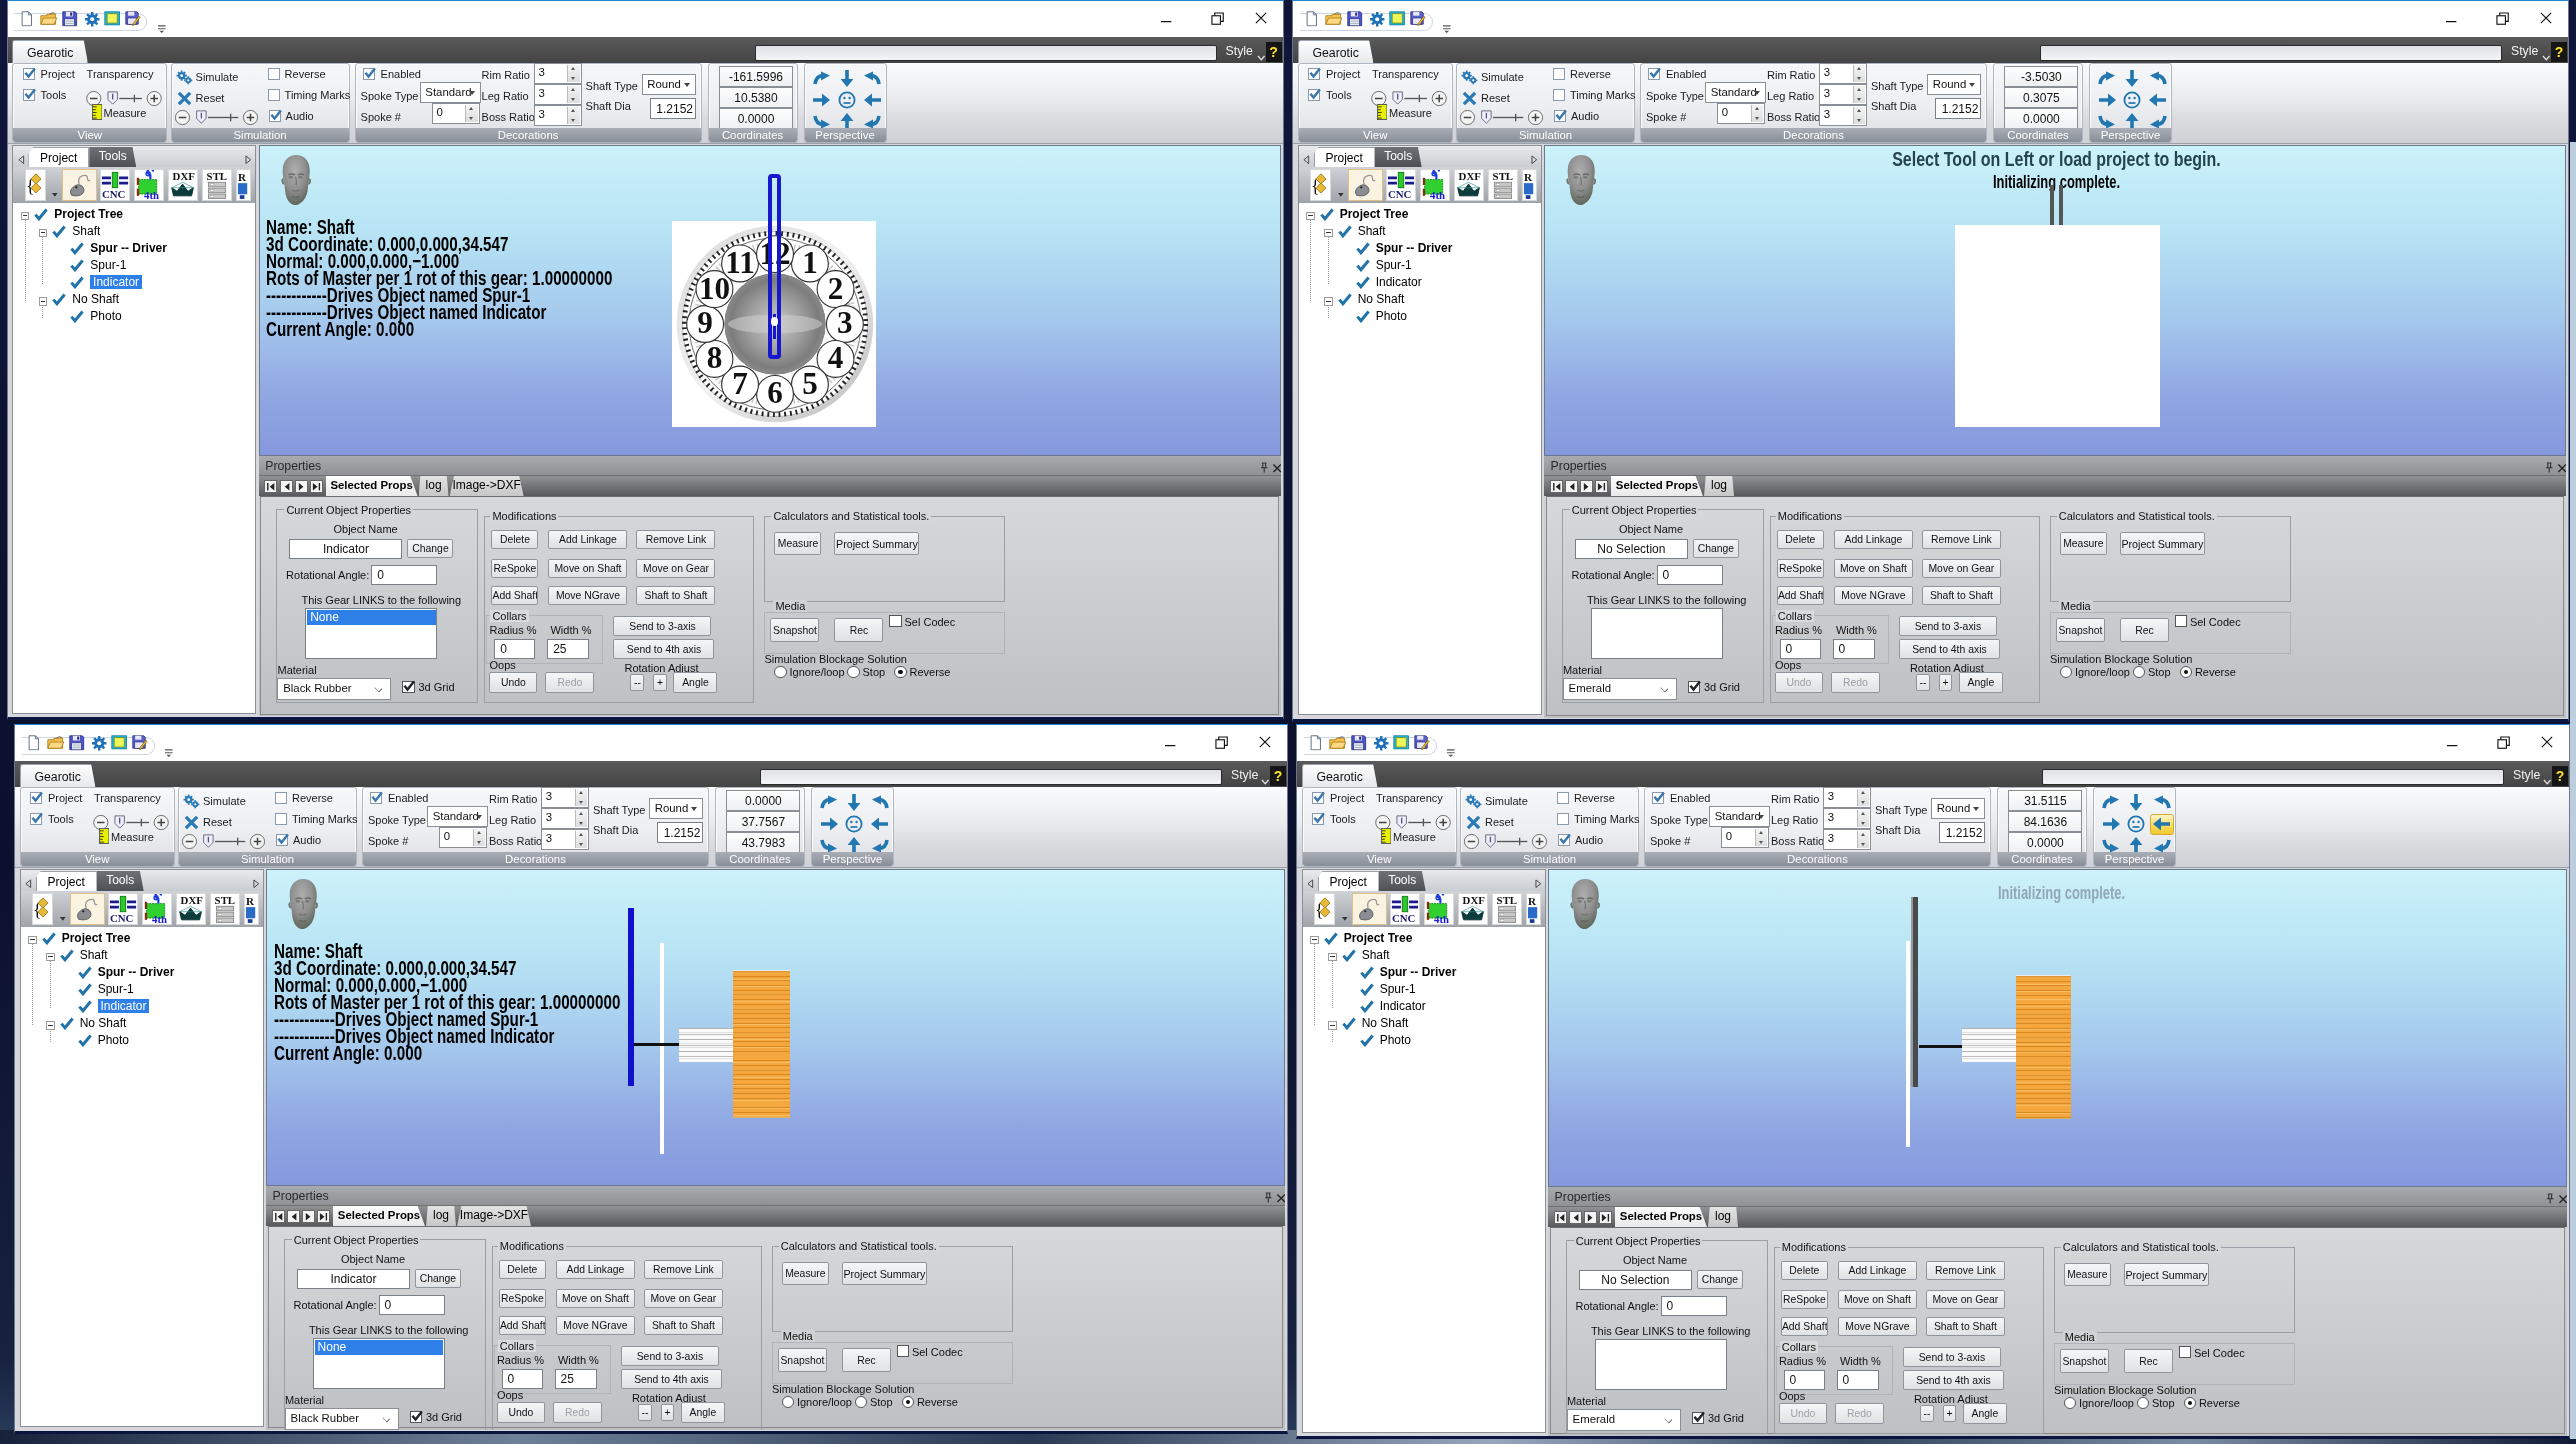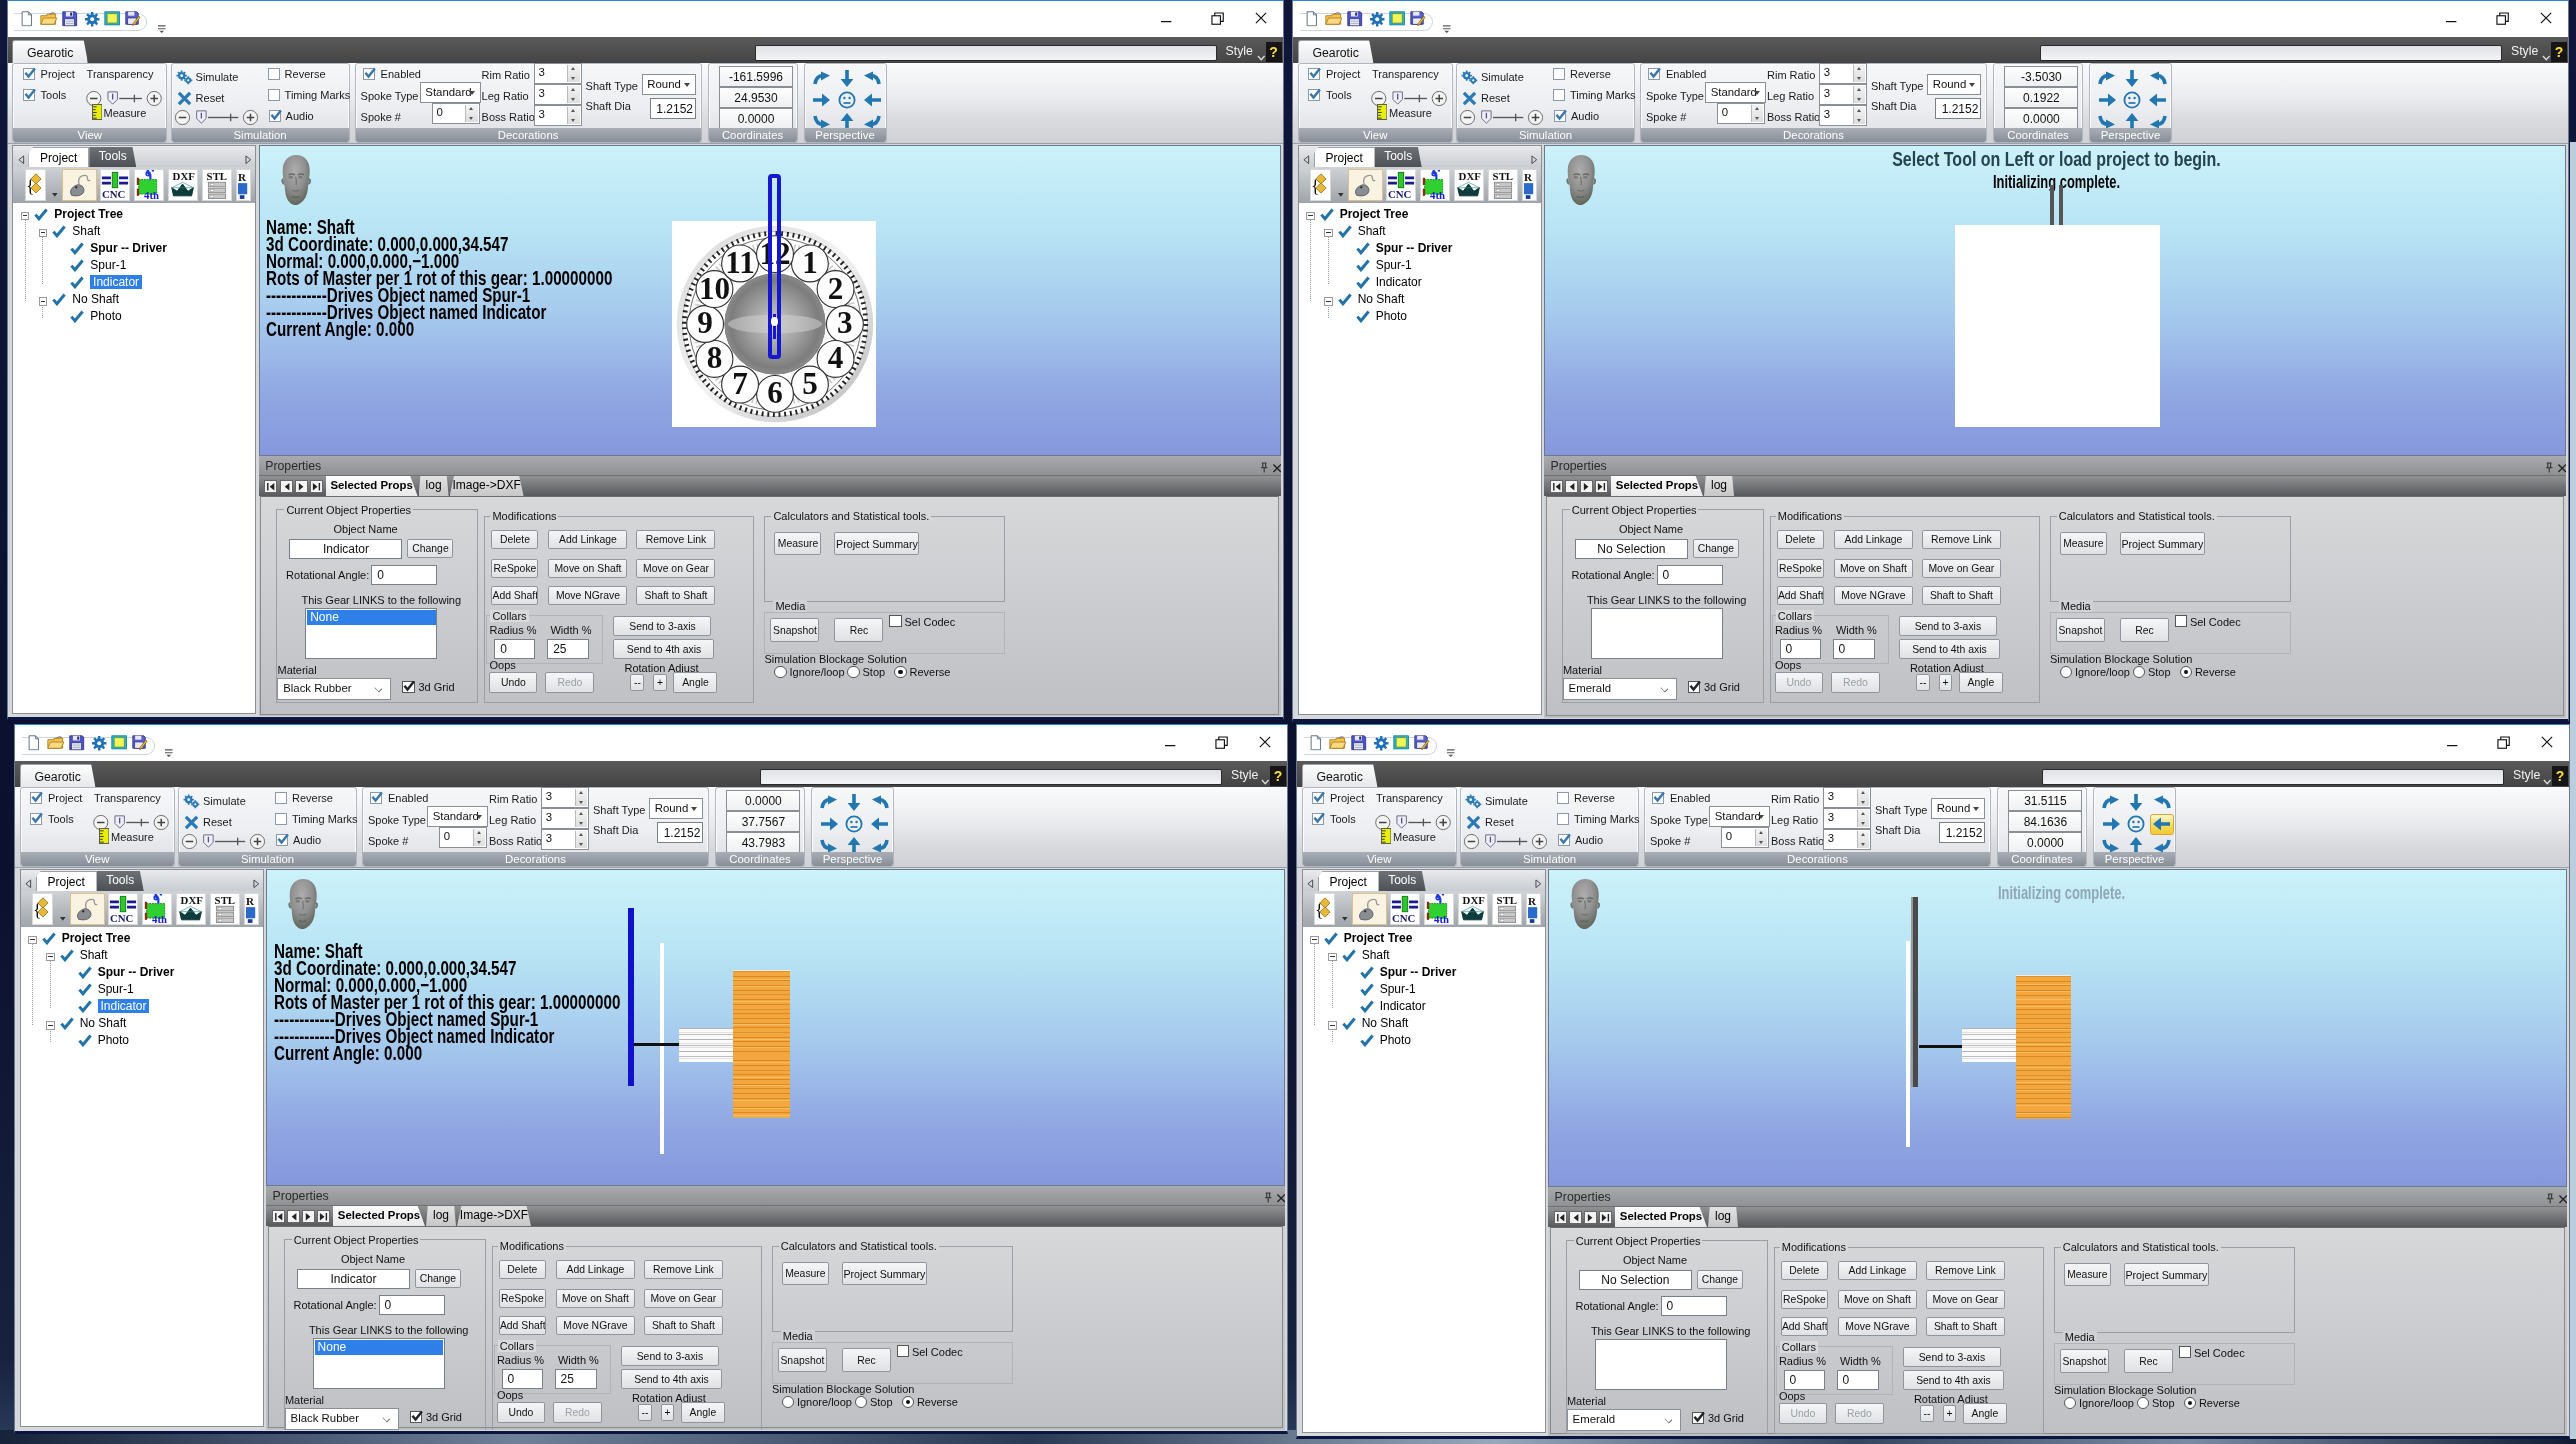--- a/index.html
+++ b/index.html
@@ -259,21 +259,21 @@
       <div class="spin"></div>
     </div>
     <div class="rtxt" style="left:578px;top:79px;">Shaft Type</div>
     <div class="dd" style="left:634px;top:73px;width:54px;height:21px">
       <span>Round</span>
     </div>
     <div class="rtxt" style="left:578px;top:99px;">Shaft Dia</div>
     <div class="inp" style="left:642px;top:97px;width:46px;height:21px;padding:2.8px 0 0 5.7px;">1.2152</div>
     <div class="rgroup" style="left:700px;top:62px;width:90px;">
       <div class="coordbox" style="top:1.9px">-161.5996</div>
-      <div class="coordbox" style="top:23px">24.9530</div>
+      <div class="coordbox" style="top:23px">10.5380</div>
       <div class="coordbox" style="top:44px">0.0000</div>
       <div class="rglab">Coordinates</div>
     </div>
     <div class="rgroup" style="left:796px;top:62px;width:83px;">
       <div class="parrow" style="left:4.7px;top:3.8px;width:24px;height:21px;display:flex;align-items:center;justify-content:center">
         <svg width="19" height="15" viewBox="0 0 19 15">
           <path d="M3 13 Q4 5 11 4.5" fill="none" stroke="#2277b0" stroke-width="3.6"></path>
           <path d="M9 0.5 L18 4.5 L9 9.5 z" fill="#2277b0"></path>
         </svg>
       </div>
@@ -811,21 +811,21 @@
       <div class="spin"></div>
     </div>
     <div class="rtxt" style="left:578px;top:79px;">Shaft Type</div>
     <div class="dd" style="left:634px;top:73px;width:54px;height:21px">
       <span>Round</span>
     </div>
     <div class="rtxt" style="left:578px;top:99px;">Shaft Dia</div>
     <div class="inp" style="left:642px;top:97px;width:46px;height:21px;padding:2.8px 0 0 5.7px;">1.2152</div>
     <div class="rgroup" style="left:700px;top:62px;width:90px;">
       <div class="coordbox" style="top:1.9px">-3.5030</div>
-      <div class="coordbox" style="top:23px">0.1922</div>
+      <div class="coordbox" style="top:23px">0.3075</div>
       <div class="coordbox" style="top:44px">0.0000</div>
       <div class="rglab">Coordinates</div>
     </div>
     <div class="rgroup" style="left:796px;top:62px;width:83px;">
       <div class="parrow" style="left:4.7px;top:3.8px;width:24px;height:21px;display:flex;align-items:center;justify-content:center">
         <svg width="19" height="15" viewBox="0 0 19 15">
           <path d="M3 13 Q4 5 11 4.5" fill="none" stroke="#2277b0" stroke-width="3.6"></path>
           <path d="M9 0.5 L18 4.5 L9 9.5 z" fill="#2277b0"></path>
         </svg>
       </div>

